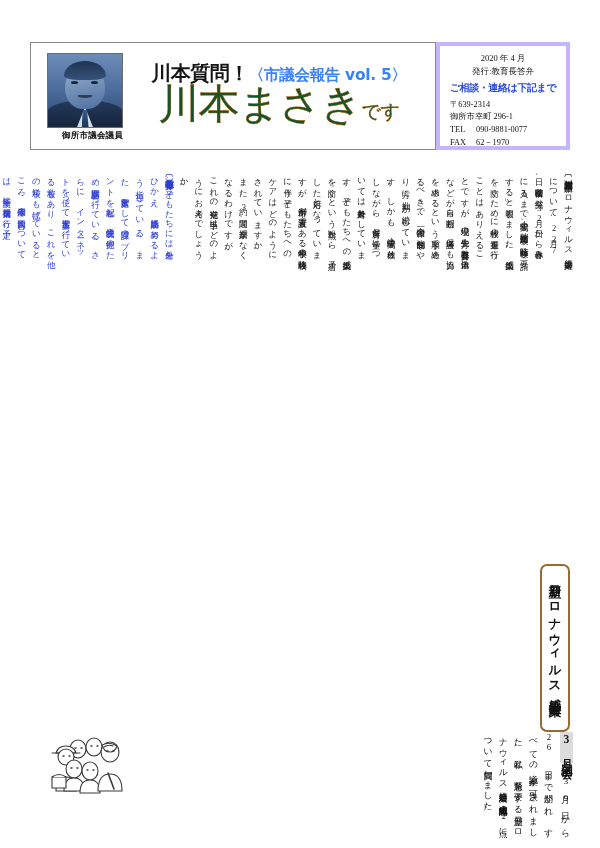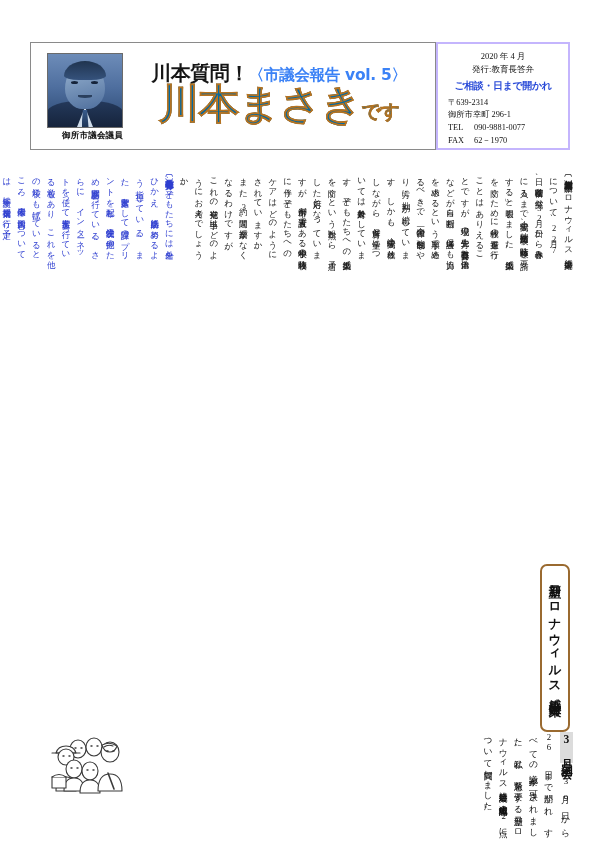--- a/index.html
+++ b/index.html
@@ -20,21 +20,21 @@
   .mast-main{
     flex:1 1 auto;
     border:1px solid #8a8a8a;
     display:flex;align-items:center;
     background:#fff;
     box-sizing:border-box;
     position:relative;
   }
   .mast-contact{
     flex:0 0 134px;
-    border:2px solid #c4b5fd;
+    border:4px solid #c4b5fd;
     box-sizing:border-box;
     padding:6px 4px 2px 4px;
     background:#fff;
     text-align:center;
   }
   .portrait-wrap{
     flex:0 0 auto;
     padding:5px 6px 2px 16px;
     text-align:right;
   }
@@ -74,22 +74,22 @@
   .line-konnichiwa{
     font-family:"DejaVu Sans","Liberation Sans",sans-serif;
     font-weight:700;font-size:20px;color:#151515;letter-spacing:-.5px;
     white-space:nowrap;line-height:1.1;
   }
   .line-konnichiwa .vol{
     font-size:15.5px;color:#3b82f6;letter-spacing:-.3px;
   }
   .line-name{
     font-family:"DejaVu Sans","Liberation Sans",sans-serif;
-    font-weight:700;font-size:41px;line-height:1.05;
-    color:#0369a1;letter-spacing:-1px;white-space:nowrap;
+    font-weight:400;font-size:41px;line-height:1.05;
+    color:#14532d;letter-spacing:-1px;white-space:nowrap;
     margin-top:-1px;
     text-shadow:0 0 0 #b8731f;
     -webkit-text-stroke:0.4px #b8731f;
   }
   .line-name .desu{font-size:19px;letter-spacing:-.5px;}
   .contact-line{
     font-size:8.5px;line-height:1.5;color:#111;white-space:nowrap;
     font-family:"Liberation Serif","DejaVu Serif",serif;
   }
   .contact-accent{
@@ -162,21 +162,21 @@
         <div class="line-name">
           <span>川本まさき</span><span class="desu">です</span>
         </div>
       </div>
 
     </div>
 
     <div class="mast-contact">
       <div class="contact-line">2020 年 4 月</div>
       <div class="contact-line">発行:教育長答弁</div>
-      <div class="contact-accent">ご相談・日まで開かれ</div>
+      <div class="contact-accent">ご相談・連絡は下記まで</div>
       <div class="contact-addr">〒639-2314</div>
       <div class="contact-addr">御所市幸町 296-1</div>
       <div class="contact-addr">
         <span class="lbl">TEL</span><span>090-9881-0077</span>
       </div>
       <div class="contact-addr">
         <span class="lbl">FAX</span><span>62－1970</span>
       </div>
     </div>
 

